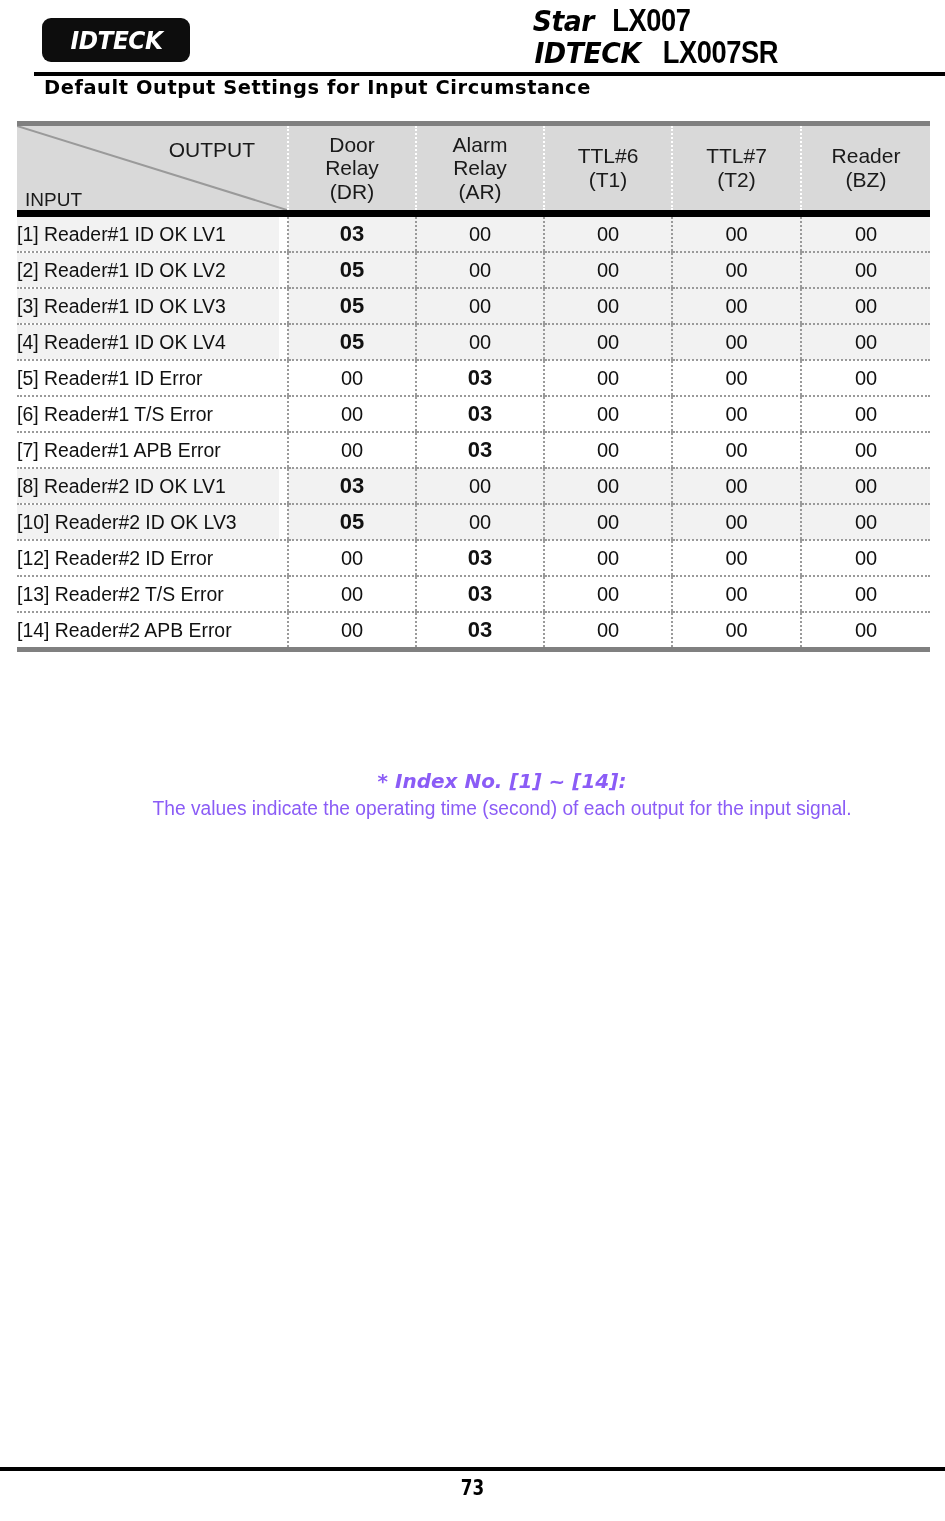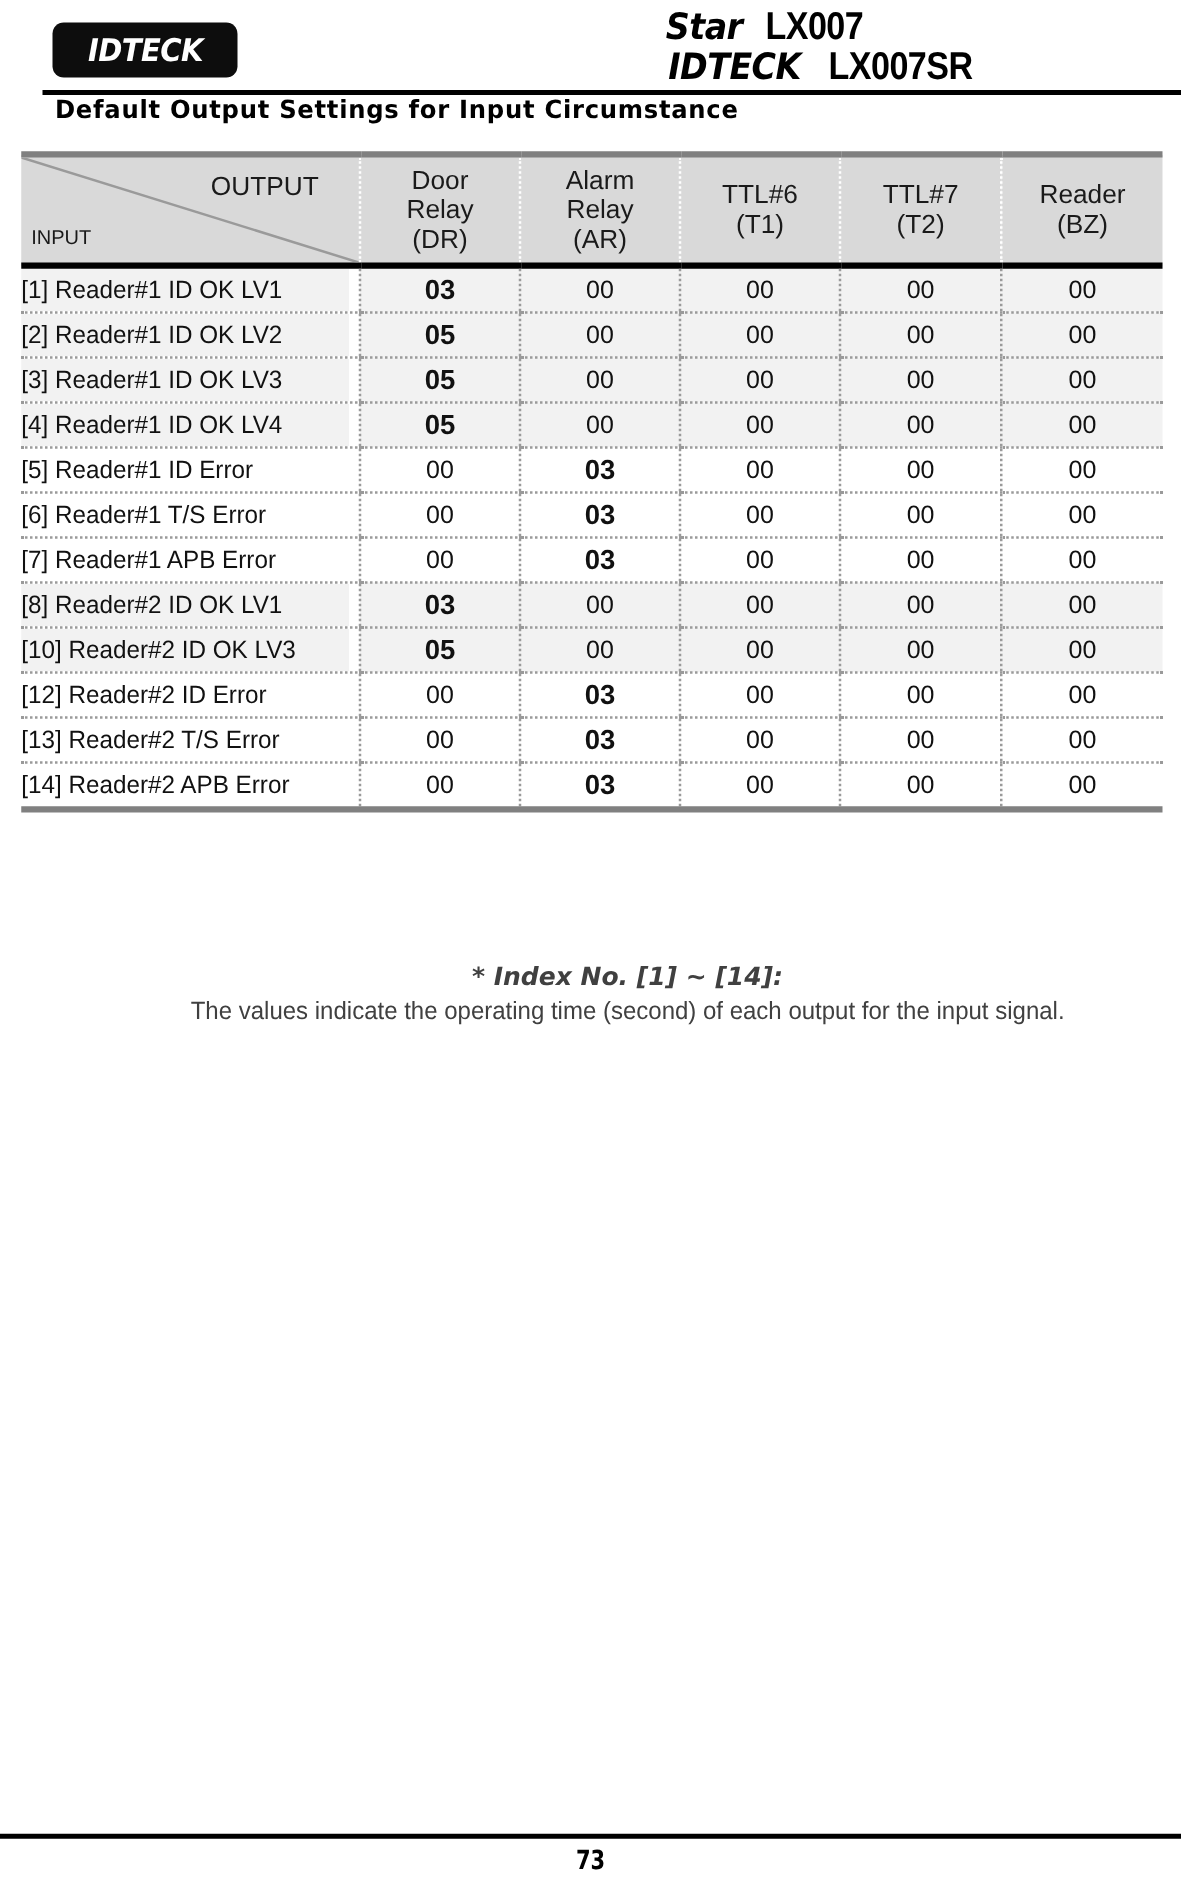--- a/index.html
+++ b/index.html
@@ -111,21 +111,21 @@
   table.grid col.c-input  { width: 271px; }
   table.grid col.c-dr     { width: 128px; }
   table.grid col.c-ar     { width: 128px; }
   table.grid col.c-t1     { width: 128px; }
   table.grid col.c-t2     { width: 129px; }
   table.grid col.c-bz     { width: 129px; }
 
   table.grid thead th {
     background: #d9d9d9;
     border-top: 5px solid #808080;
-    border-bottom: 5px solid #000000;
+    border-bottom: 7px solid #000000;
     border-left: 2px dotted #ffffff;
     padding: 0;
     height: 84px;
     vertical-align: middle;
     font-weight: normal;
     font-size: 21px;
     line-height: 1.12;
     color: #1a1a1a;
   }
   table.grid thead th:first-child { border-left: none; }
@@ -143,22 +143,22 @@
   }
   .corner-output {
     position: absolute;
     right: 32px;
     top: 12px;
     font-size: 21px;
   }
   .corner-input {
     position: absolute;
     left: 8px;
-    bottom: 10px;
-    font-size: 16px;
+    bottom: 0;
+    font-size: 19px;
   }
   .hdr-stack {
     display: block;
     text-align: center;
     padding: 0 4px;
   }
 
   table.grid tbody td {
     border-bottom: 2px dotted #9a9a9a;
     border-left: 2px dotted #9a9a9a;
@@ -196,21 +196,21 @@
 
   
   .footnote {
     position: absolute;
     left: 62px;
     top: 768px;
     width: 880px;
     font-size: 20px;
     line-height: 1.35;
     text-align: center;
-    color: #404040;
+    color: #8b5cf6;
   }
   .footnote .lead {
     font-weight: bold;
     font-style: italic;
     font-family: "DejaVu Sans", sans-serif;
     font-size: 20px;
   }
   .footnote .body {
     font-family: "Liberation Sans", sans-serif;
     font-size: 20px;

